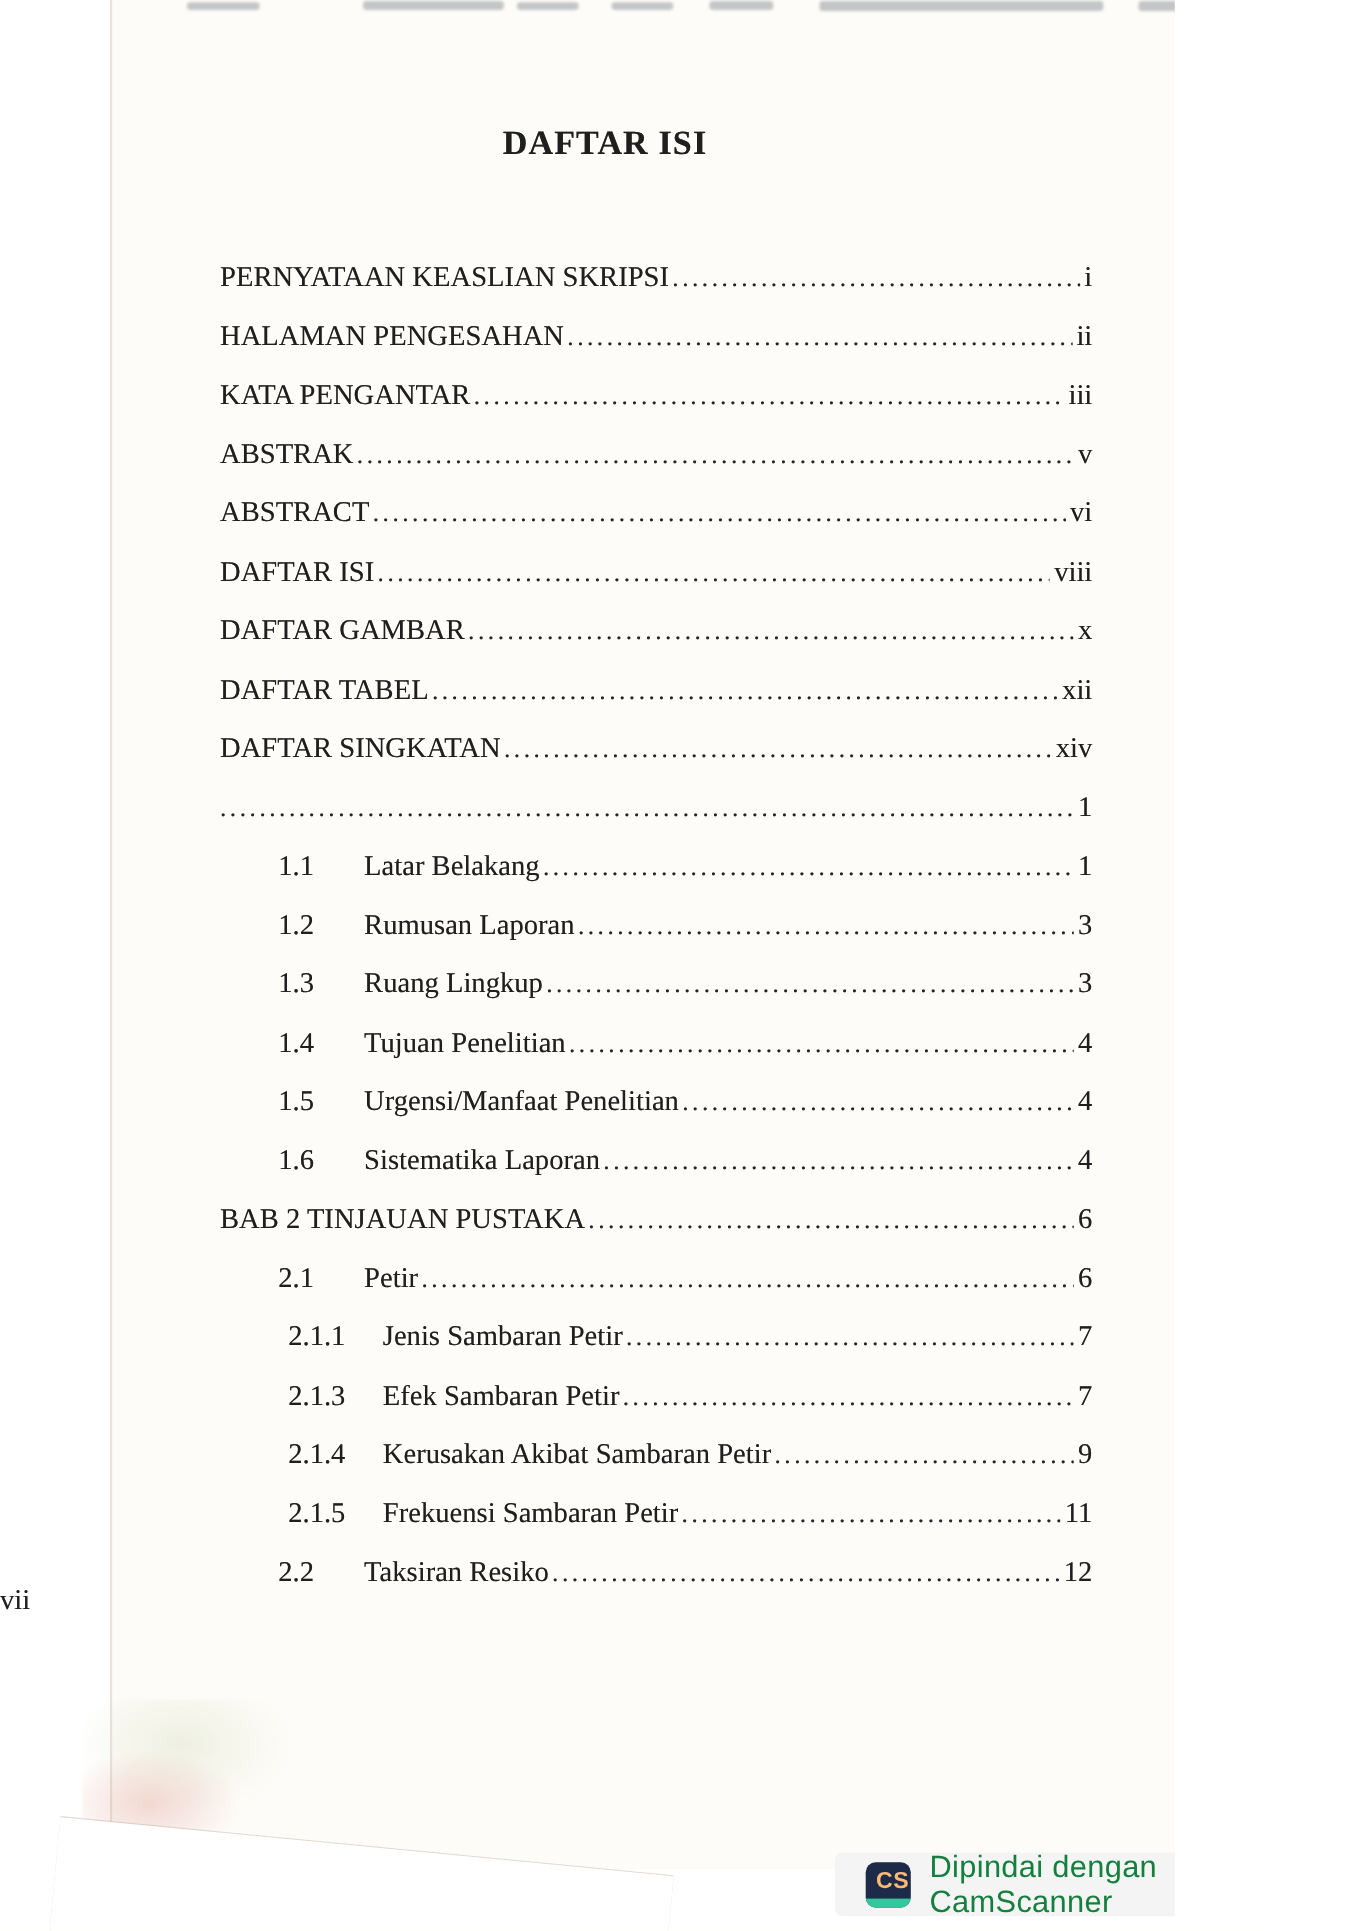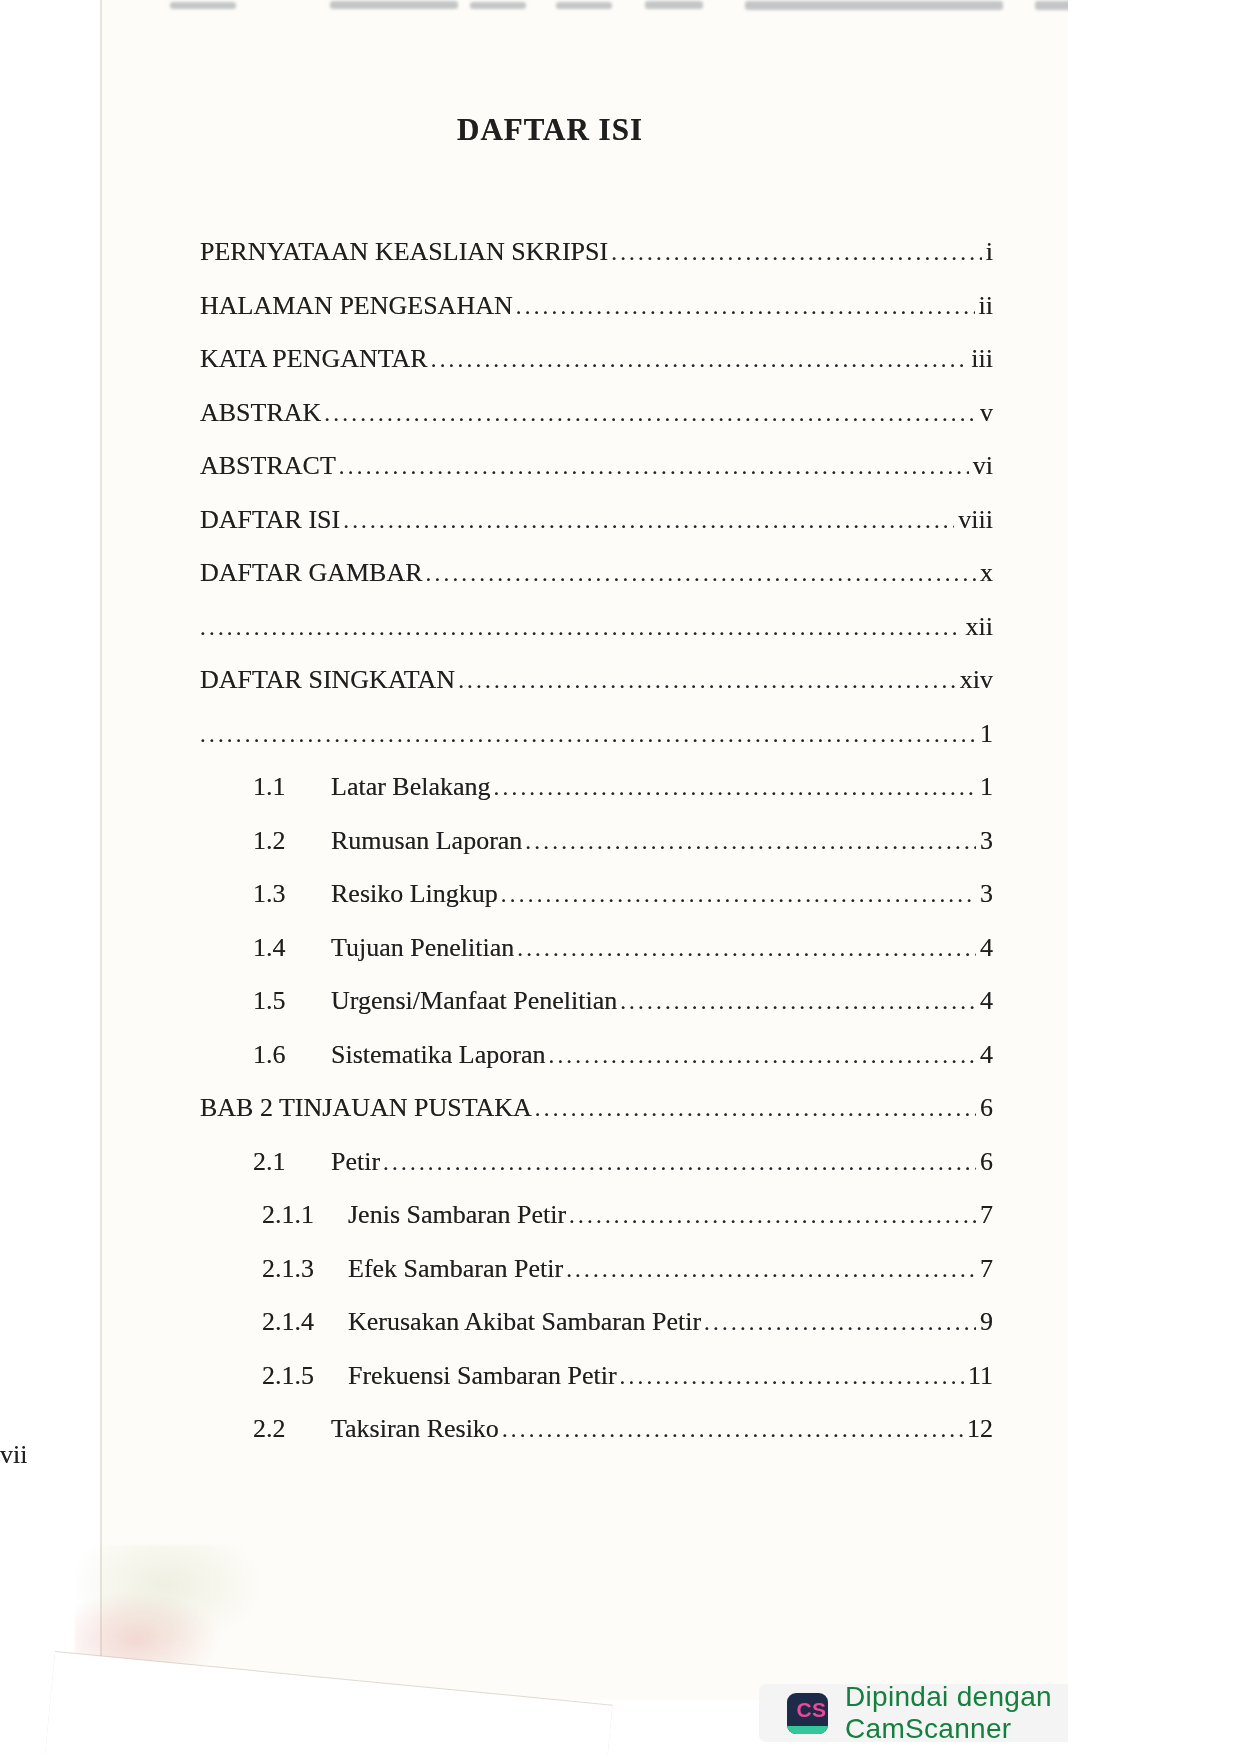--- a/index.html
+++ b/index.html
@@ -67,21 +67,21 @@
     display:flex; align-items:center; padding:0;
     font-family:"Liberation Sans","DejaVu Sans",sans-serif;
   }
   .cs-icon {
     width:41px; height:41px; margin-left:28px; border-radius:9px;
     background:#1d2b49; overflow:hidden; position:relative; flex:none;
   }
   .cs-icon .cs-txt {
     position:absolute; top:1px; left:4px; width:100%; height:32px;
     display:flex; align-items:center; justify-content:center;
-    color:#ec4899; font-weight:bold; font-size:21px; letter-spacing:0.5px;
+    color:#fdba74; font-weight:bold; font-size:21px; letter-spacing:0.5px;
   }
   .cs-icon .cs-strip { position:absolute; bottom:0; left:0; width:100%; height:8px; background:#34c79c; }
   .cs-label { margin-left:17px; font-size:28px; color:#15803d; letter-spacing:0.3px; }
 </style>
 </head>
 <body>
 
 <div id="canvas">
 
   <div class="page-area"></div>
@@ -137,20 +137,21 @@
       <span class="pg">viii</span>
     </div>
       <div class="toc-row lvl0">
       <span class="num"></span>
       <span class="lbl">DAFTAR GAMBAR</span>
       <span class="dots">............................................................................................................................................................................................................................................................................................................</span>
       <span class="pg">x</span>
     </div>
       <div class="toc-row lvl0">
       <span class="num"></span>
+      <span class="lbl">DAFTAR TABEL</span>
       <span class="dots">............................................................................................................................................................................................................................................................................................................</span>
       <span class="pg">xii</span>
     </div>
       <div class="toc-row lvl0">
       <span class="num"></span>
       <span class="lbl">DAFTAR SINGKATAN</span>
       <span class="dots">............................................................................................................................................................................................................................................................................................................</span>
       <span class="pg">xiv</span>
     </div>
       <div class="toc-row lvl0">
@@ -165,21 +166,21 @@
       <span class="pg">1</span>
     </div>
       <div class="toc-row lvl1">
       <span class="num">1.2</span>
       <span class="lbl">Rumusan Laporan</span>
       <span class="dots">............................................................................................................................................................................................................................................................................................................</span>
       <span class="pg">3</span>
     </div>
       <div class="toc-row lvl1">
       <span class="num">1.3</span>
-      <span class="lbl">Resiko Lingkup</span>
+      <span class="lbl">Ruang Lingkup</span>
       <span class="dots">............................................................................................................................................................................................................................................................................................................</span>
       <span class="pg">3</span>
     </div>
       <div class="toc-row lvl1">
       <span class="num">1.4</span>
       <span class="lbl">Tujuan Penelitian</span>
       <span class="dots">............................................................................................................................................................................................................................................................................................................</span>
       <span class="pg">4</span>
     </div>
       <div class="toc-row lvl1">

